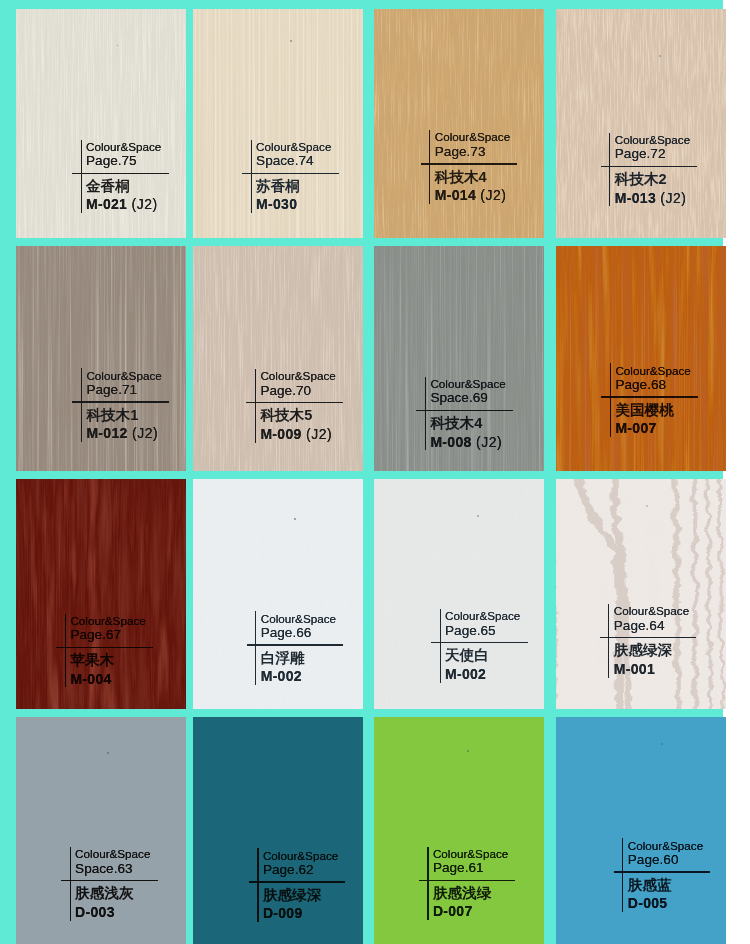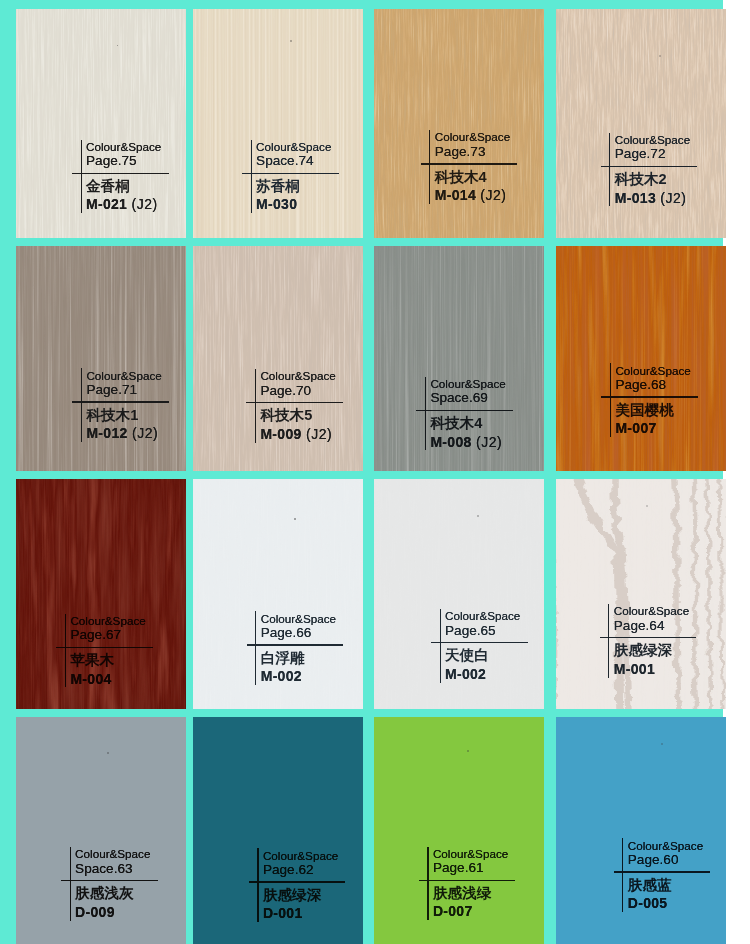--- a/index.html
+++ b/index.html
@@ -329,31 +329,31 @@
       </div>
     </div>
     <div class="swatch" style="left: 16px; top: 717px; width: 170px; height: 227px; background: rgb(150, 162, 169);">
       <span class="speck" style="left:91px;top:35px;opacity:0.4"></span>
       <div class="label" style="left:53.6px;top:130.1px;color:#121212">
         <div class="vline" style="background:#121212"></div>
         <div class="hline" style="background:#121212"></div>
         <div class="txt brand">Colour&amp;Space</div>
         <div class="txt page">Space.63</div>
         <div class="txt cn">肤感浅灰</div>
-        <div class="txt code">D-009</div>
+        <div class="txt code">D-003</div>
       </div>
     </div>
     <div class="swatch" style="left: 193px; top: 717px; width: 170px; height: 227px; background: rgb(27, 103, 121);">
       <div class="label" style="left:64.4px;top:131.4px;color:#07100f">
         <div class="vline" style="background:#07100f"></div>
         <div class="hline" style="background:#07100f"></div>
         <div class="txt brand">Colour&amp;Space</div>
         <div class="txt page">Page.62</div>
         <div class="txt cn">肤感绿深</div>
-        <div class="txt code">D-001</div>
+        <div class="txt code">D-009</div>
       </div>
     </div>
     <div class="swatch" style="left: 374px; top: 717px; width: 170px; height: 227px; background: rgb(132, 200, 63);">
       <span class="speck" style="left:93px;top:33px;opacity:0.4"></span>
       <div class="label" style="left:53.4px;top:129.6px;color:#111c09">
         <div class="vline" style="background:#111c09"></div>
         <div class="hline" style="background:#111c09"></div>
         <div class="txt brand">Colour&amp;Space</div>
         <div class="txt page">Page.61</div>
         <div class="txt cn">肤感浅绿</div>

